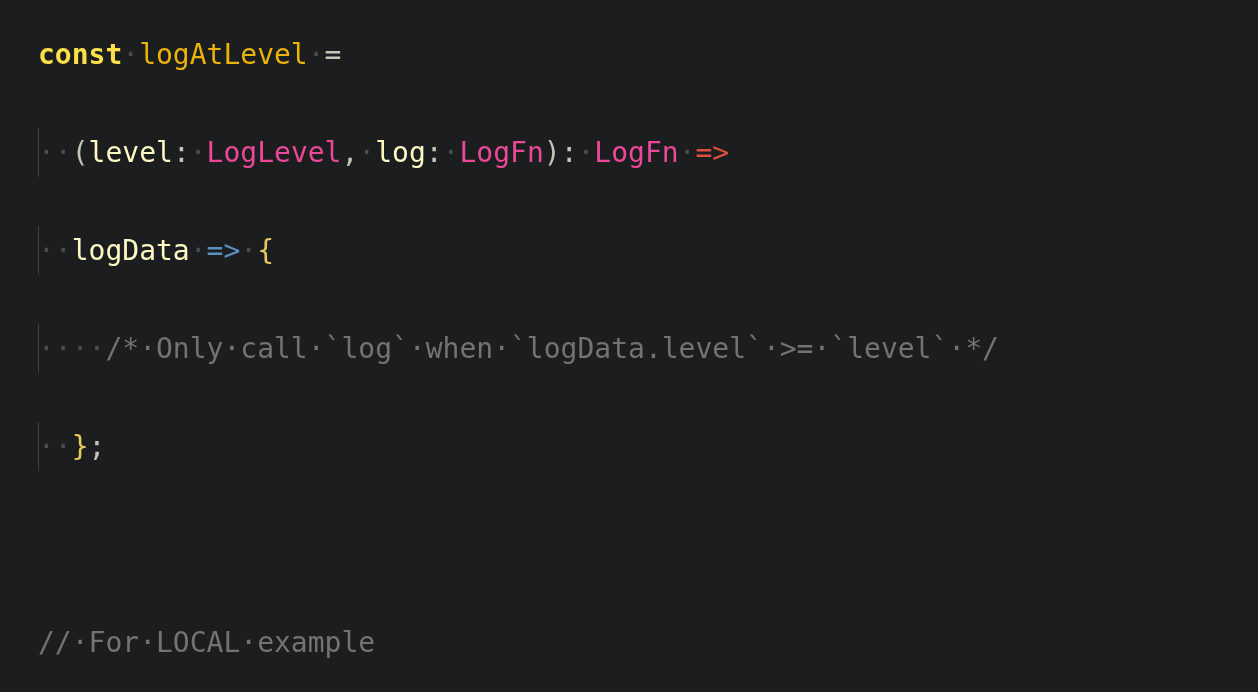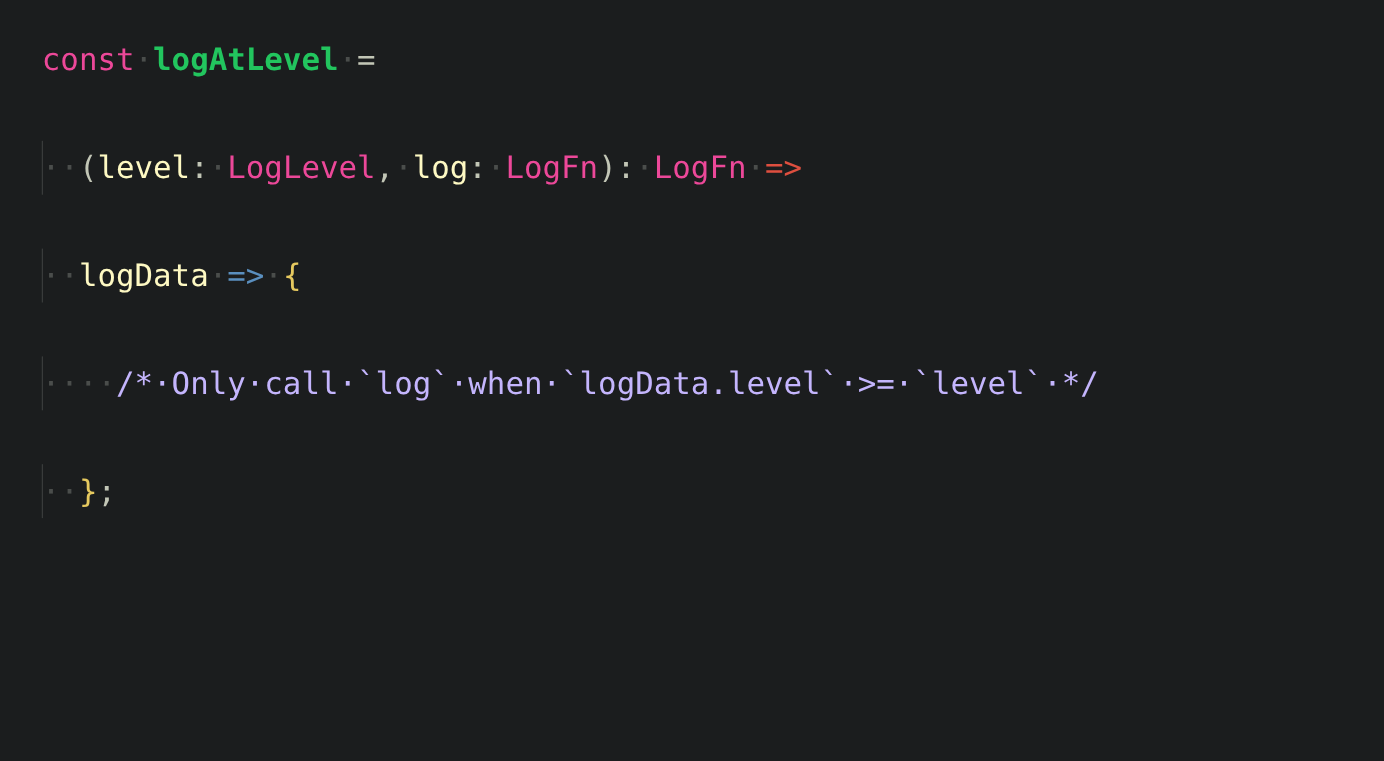--- a/index.html
+++ b/index.html
@@ -33,38 +33,39 @@
     left: 0;
     top: 0;
     bottom: 0;
     width: 0;
     border-left: 1px solid #3d403f;
   }
   .ws-dot {
     color: #4a4d4b;
   }
   
-  .kw    { color: #ec4899; }      
-  .decl  { color: #22c55e; font-weight: bold; }      
+  .kw    { color: #fde047; font-weight: bold; }      
+  .decl  { color: #eab308; }      
   .type  { color: #ec4899; }      
   .param { color: #fef9c3; }      
   .arrow1{ color: #de4f3f; }      
   .arrow2{ color: #5a8fbf; }      
   .punc  { color: #c2c6b6; }      
   .brace { color: #e6c95f; }      
-  .comment { color: #c4b5fd; }    
+  .comment { color: #737373; }    
   .eq    { color: #c2c6b6; }
 </style>
 </head>
 <body>
 
 <pre class="code"><span class="line"><span class="kw">const</span><span class="ws-dot">·</span><span class="decl">logAtLevel</span><span class="ws-dot">·</span><span class="eq">=</span></span>
 <span class="line"><span class="guide"></span><span class="ws-dot">··</span><span class="punc">(</span><span class="param">level</span><span class="punc">:</span><span class="ws-dot">·</span><span class="type">LogLevel</span><span class="punc">,</span><span class="ws-dot">·</span><span class="param">log</span><span class="punc">:</span><span class="ws-dot">·</span><span class="type">LogFn</span><span class="punc">)</span><span class="punc">:</span><span class="ws-dot">·</span><span class="type">LogFn</span><span class="ws-dot">·</span><span class="arrow1">=&gt;</span></span>
 <span class="line"><span class="guide"></span><span class="ws-dot">··</span><span class="param">logData</span><span class="ws-dot">·</span><span class="arrow2">=&gt;</span><span class="ws-dot">·</span><span class="brace">{</span></span>
 <span class="line"><span class="guide"></span><span class="ws-dot">····</span><span class="comment">/*·Only·call·`log`·when·`logData.level`·&gt;=·`level`·*/</span></span>
 <span class="line"><span class="guide"></span><span class="ws-dot">··</span><span class="brace">}</span><span class="punc">;</span></span>
 <span class="line"></span>
+<span class="line"><span class="comment">//·For·LOCAL·example</span></span>
 
 
 
 
 
 </pre>
 
 </body></html>

